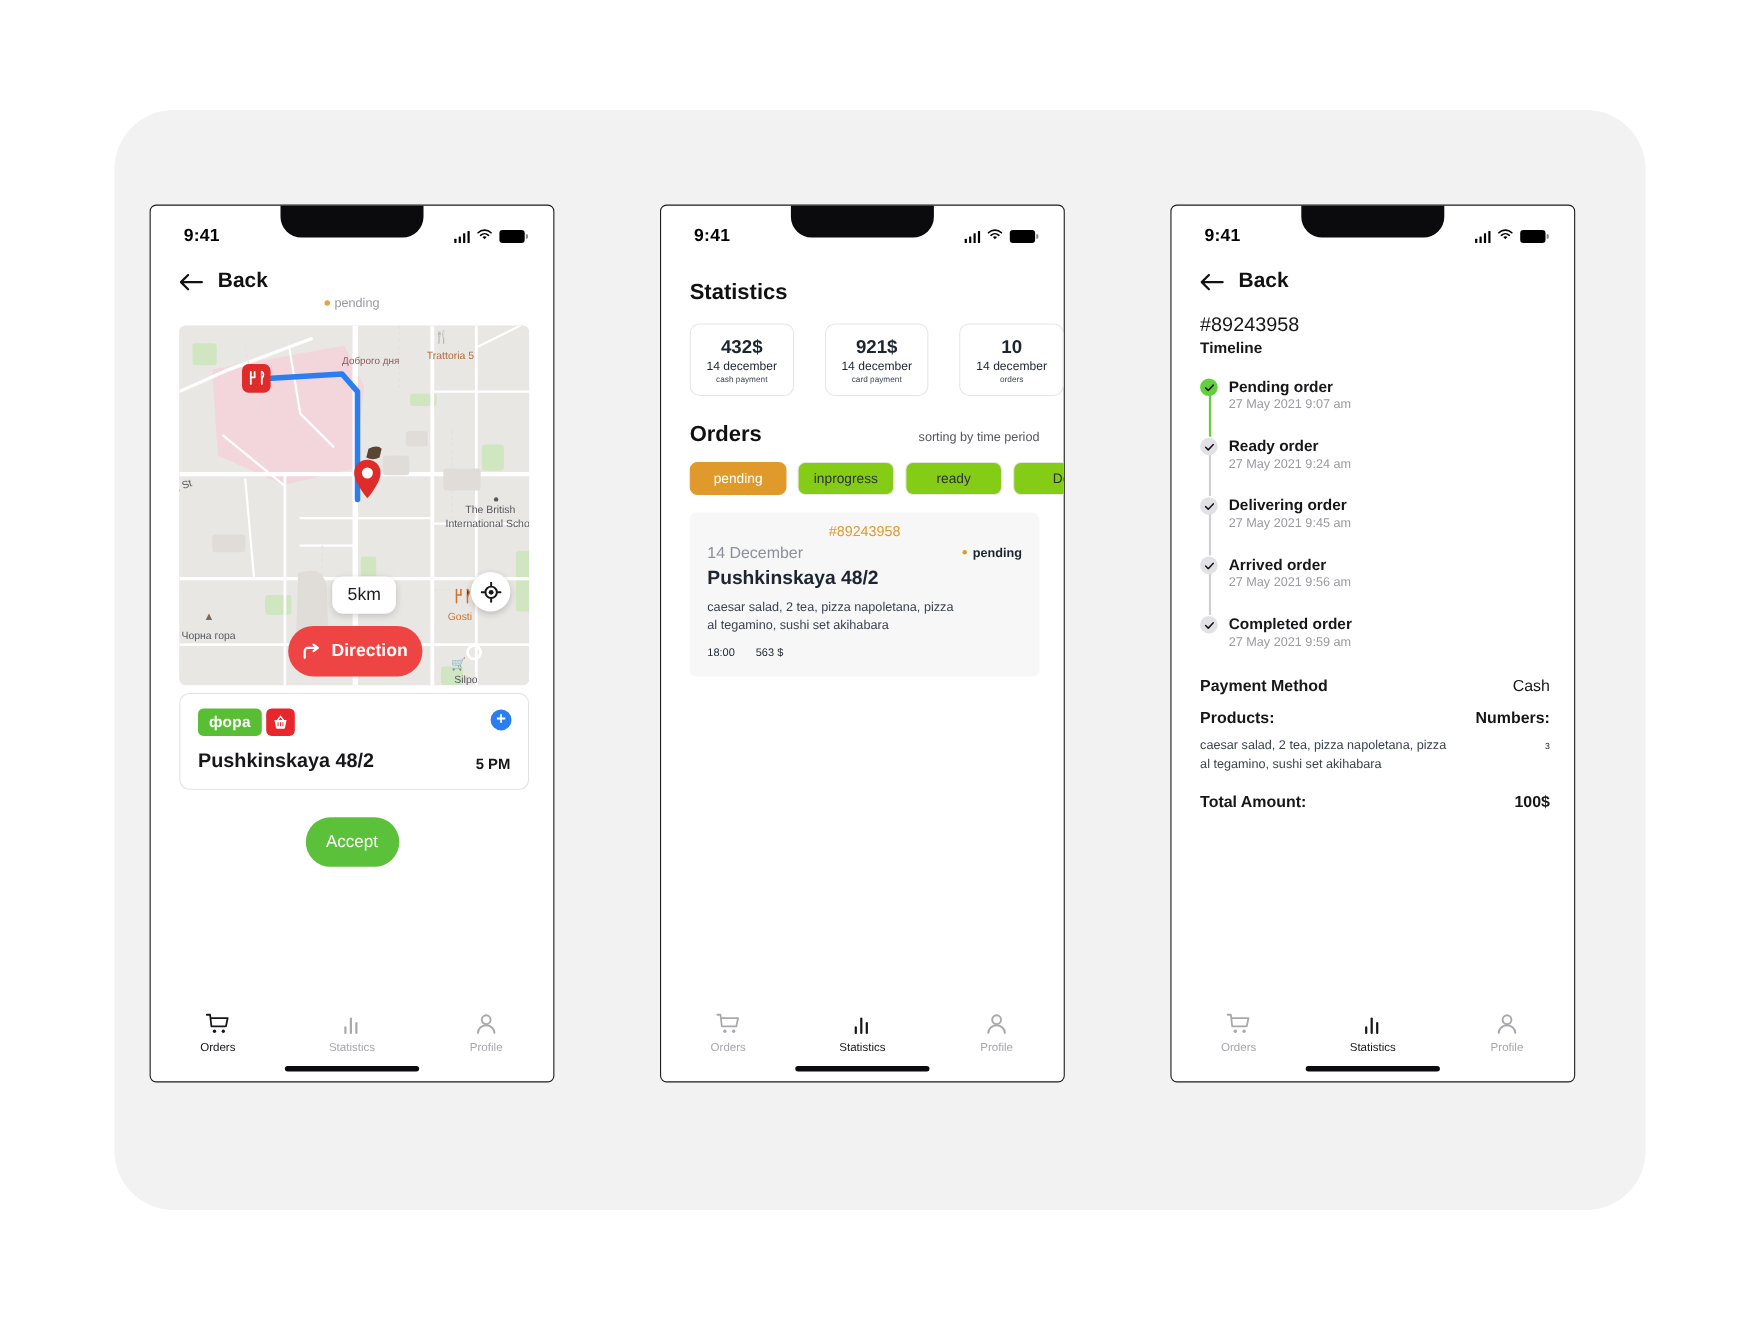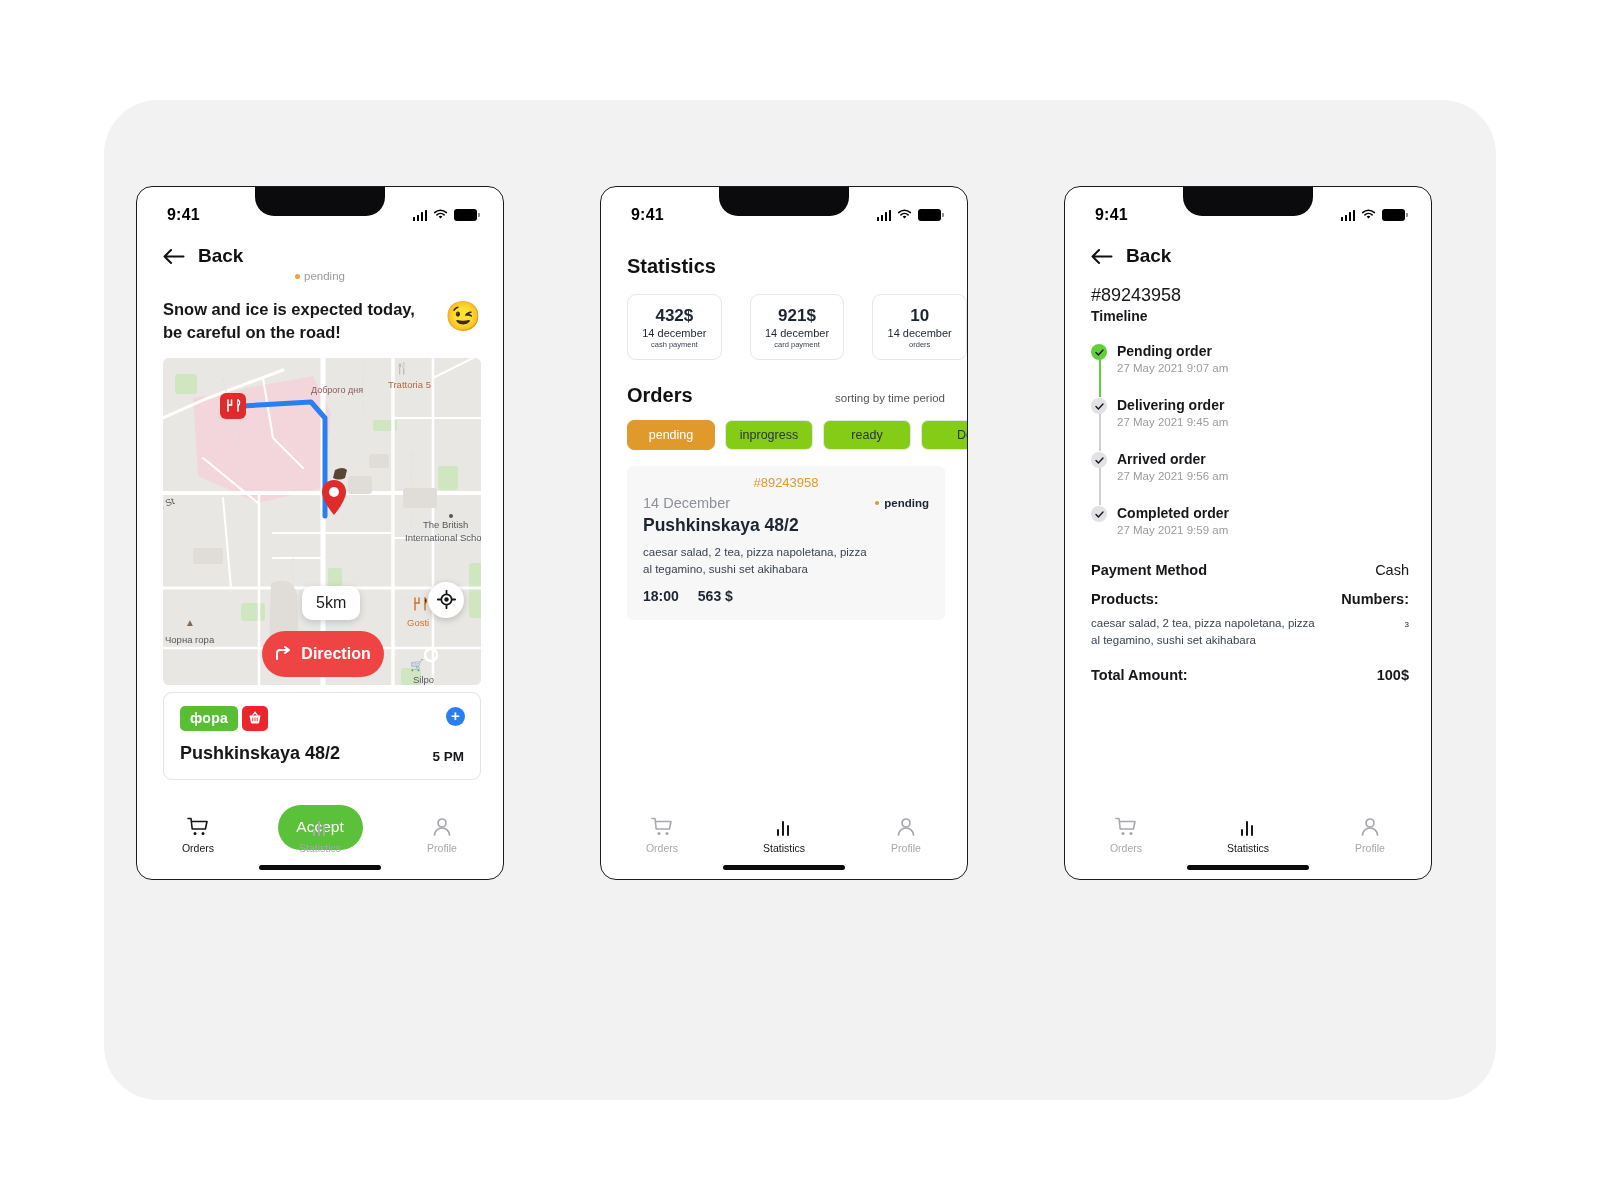--- a/index.html
+++ b/index.html
@@ -14,24 +14,24 @@
     position: absolute;
     left: 104px; top: 100px;
     width: 1392px; height: 1000px;
     background: #f2f2f2;
     border-radius: 54px;
   }
 
   
   .phone {
     position: absolute;
-    width: 368px; height: 694px;
+    width: 368px; height: 798px;
     background: #ffffff;
     border: 1.5px solid #1c1c1e;
-    border-radius: 16px;
+    border-radius: 6px;
     overflow: hidden;
   }
   #phone-1 { left: 136px; top: 186px; }
   #phone-2 { left: 600px; top: 186px; }
   #phone-3 { left: 1064px; top: 186px; }
 
   .notch {
     position: absolute;
     left: 50%; transform: translateX(-50%);
     top: -2px;
@@ -281,21 +281,21 @@
     font-size: 17.5px; font-weight: bold;
     color: #1d2533; margin-top: 4px;
   }
   .list-items {
     font-size: 11.5px; color: #3b4250;
     line-height: 1.5; margin-top: 8px;
     max-width: 230px;
   }
   .list-foot {
     display: flex; gap: 19px;
-    font-size: 14px; font-weight: bold;
+    font-size: 10px; font-weight: normal;
     color: #1d2533; margin-top: 9px;
   }
 
   
   .d-orderid {
     padding: 18px 0 0 26px;
     font-size: 18px; color: #17171a;
   }
   .d-timeline-label {
     padding: 2px 0 0 26px;
@@ -370,24 +370,20 @@
     <span class="back-arrow">
       <svg width="22" height="17" viewBox="0 0 22 17">
           <path d="M1.5 8.5h19M8 2 1.5 8.5 8 15" stroke="#111" stroke-width="2" fill="none" stroke-linecap="round" stroke-linejoin="round"></path>
         </svg>
     </span>
     <span class="back-label">Back</span>
   </div>
 
   <div class="order-status"><span class="dot"></span><span>pending</span></div>
 
-  <div class="alert-row">
-    <div class="alert-text">Snow and ice is expected today, be careful on the road!</div>
-    <div class="emoji">😉</div>
-  </div>
 
   <div class="map-wrap">
     <svg width="320" height="327" viewBox="0 0 320 327">
       <rect width="320" height="327" fill="#e9e7e4"></rect>
 
       <path d="M30 40 L150 18 L168 55 L160 130 L95 145 L35 118 Z" fill="#f3d6dc"></path>
 
       <rect x="12" y="16" width="22" height="20" rx="3" fill="#cfe6c0"></rect>
       <rect x="210" y="62" width="24" height="11" rx="2" fill="#cfe6c0"></rect>
       <rect x="275" y="108" width="20" height="24" rx="3" fill="#cfe6c0"></rect>
@@ -694,20 +690,30 @@
       <div class="tl-title">Pending order</div>
       <div class="tl-time">27 May 2021 9:07 am</div>
     </div>
     <div class="tl-item">
       <div class="tl-line"></div>
       <div class="tl-dot">
         <svg width="9" height="7" viewBox="0 0 9 7">
             <path d="M1 3.6 L3.4 6 L8 1.1" stroke="#17171a" stroke-width="1.4" fill="none" stroke-linecap="round" stroke-linejoin="round"></path>
           </svg>
       </div>
+      <div class="tl-title">Ready order</div>
+      <div class="tl-time">27 May 2021 9:24 am</div>
+    </div>
+    <div class="tl-item">
+      <div class="tl-line"></div>
+      <div class="tl-dot">
+        <svg width="9" height="7" viewBox="0 0 9 7">
+            <path d="M1 3.6 L3.4 6 L8 1.1" stroke="#17171a" stroke-width="1.4" fill="none" stroke-linecap="round" stroke-linejoin="round"></path>
+          </svg>
+      </div>
       <div class="tl-title">Delivering order</div>
       <div class="tl-time">27 May 2021 9:45 am</div>
     </div>
     <div class="tl-item">
       <div class="tl-line"></div>
       <div class="tl-dot">
         <svg width="9" height="7" viewBox="0 0 9 7">
             <path d="M1 3.6 L3.4 6 L8 1.1" stroke="#17171a" stroke-width="1.4" fill="none" stroke-linecap="round" stroke-linejoin="round"></path>
           </svg>
       </div>

